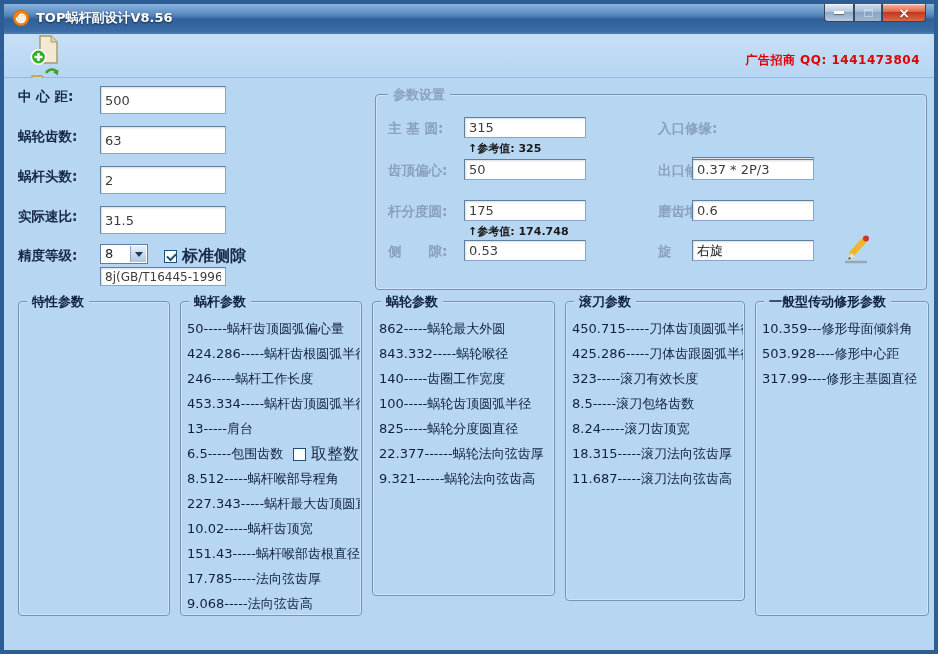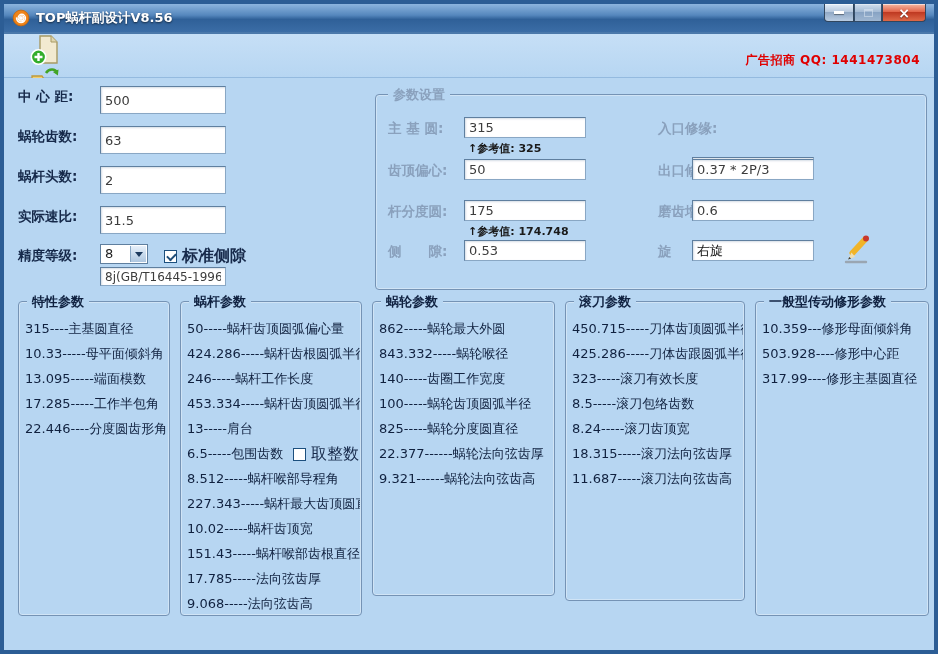--- a/index.html
+++ b/index.html
@@ -266,28 +266,20 @@
             <circle cx="28" cy="7.5" r="3" fill="#c8382c"></circle>
             <path d="M13.5 21.5l-3.4 7 7-2.8z" fill="#efdfb4"></path>
             <path d="M10.1 28.5l1.2-2.6 1.8 1.6z" fill="#3c3c3c"></path>
             <path d="M8 31h20" stroke="#9aa6b2" stroke-width="2.4" stroke-linecap="round"></path>
           </svg>
       </span>
     </div>
 
     <div class="group" id="g1">
       <span class="group-title">特性参数</span>
-      <ul>
-
-      <li>315----主基圆直径</li>
-          <li>10.33-----母平面倾斜角</li>
-          <li>13.095-----端面模数</li>
-          <li>17.285-----工作半包角</li>
-          <li>22.446----分度圆齿形角</li>
-        </ul>
     </div>
 
     <div class="group" id="g2">
       <span class="group-title">蜗杆参数</span>
       <ul>
 
       <li>50-----蜗杆齿顶圆弧偏心量</li>
           <li>424.286-----蜗杆齿根圆弧半径</li>
           <li>246-----蜗杆工作长度</li>
           <li>453.334-----蜗杆齿顶圆弧半径</li>

